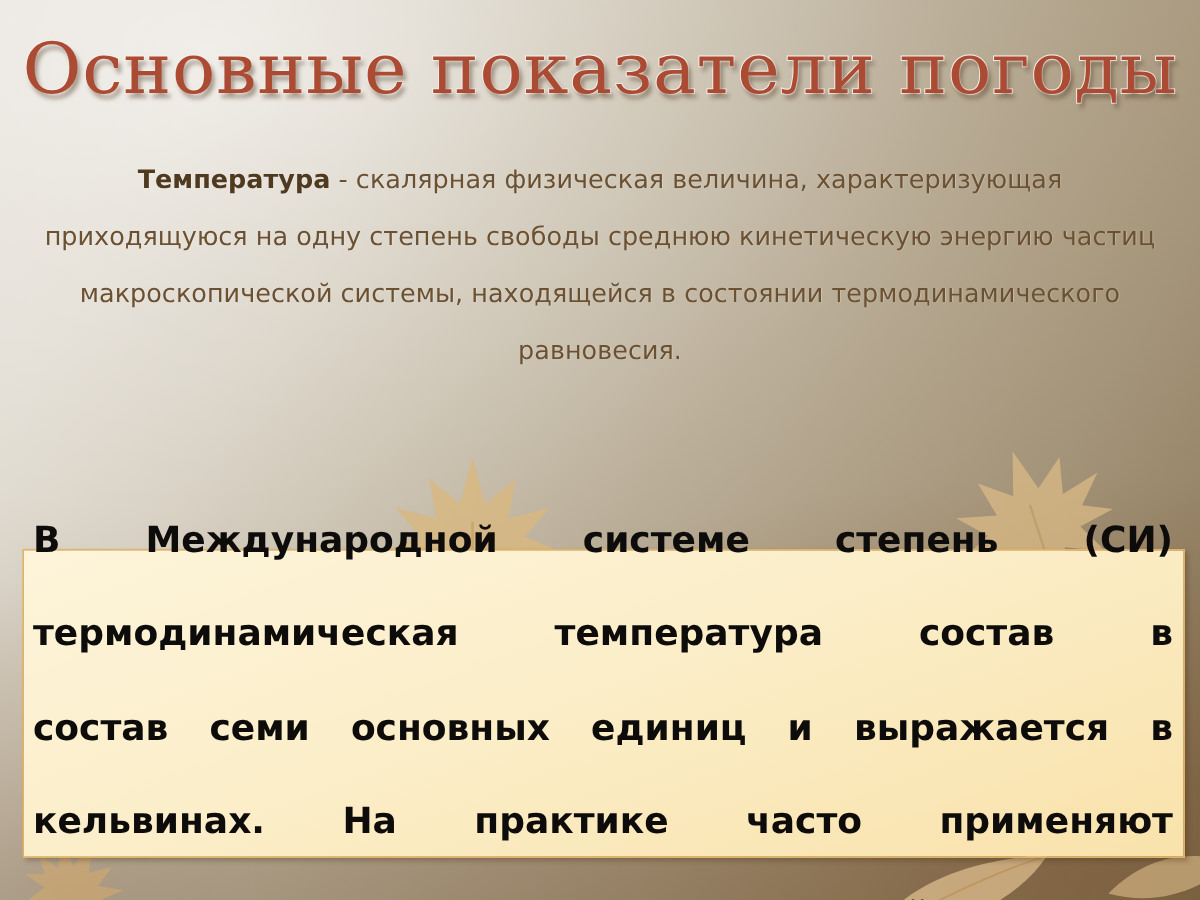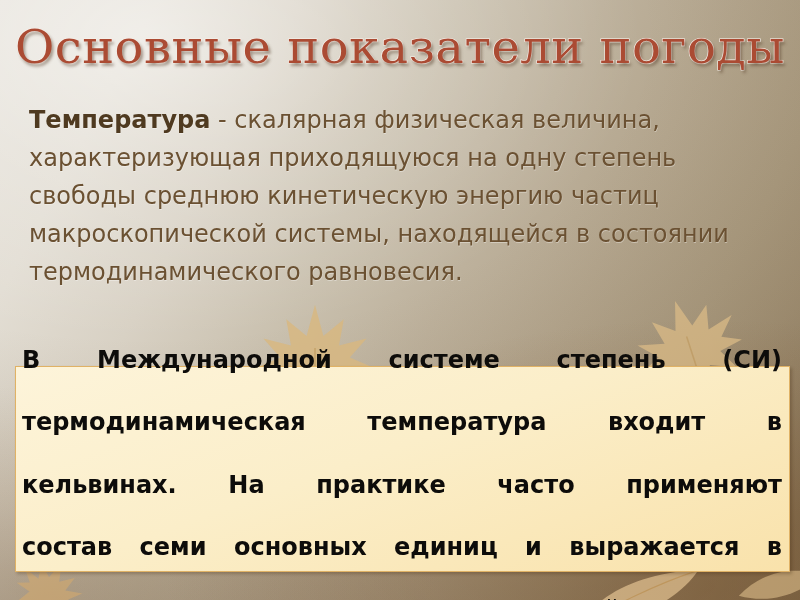--- a/index.html
+++ b/index.html
@@ -84,24 +84,24 @@
       2px 3px 3px rgba(80,55,35,0.45),
       0 0 1px rgba(255,255,255,0.8);
   }
 
   
   .para-top {
     position: absolute;
     left: 29px;
     top: 101px;
     width: 742px;
-    font-size: 24px;
+    font-size: 17px;
     line-height: 38px;
     color: #6b5132;
-    text-align: left;
+    text-align: center;
     text-shadow: 0.5px 0.5px 0.6px rgba(255,255,255,0.35);
   }
   .para-top b {
     font-weight: bold;
     color: #4f3a20;
   }
 
   
   .callout-box {
     position: absolute;
@@ -183,20 +183,20 @@
   <div class="title">Основные показатели погоды</div>
 
   <div class="para-top">
     <b>Температура</b><span> - скалярная физическая величина, характеризующая приходящуюся на одну степень свободы среднюю кинетическую энергию частиц макроскопической системы, находящейся в состоянии термодинамического равновесия.</span>
   </div>
 
   <div class="callout-box"></div>
 
   <div class="para-box">
     <span class="ln">В Международной системе степень (СИ)</span>
-    <span class="ln">термодинамическая температура входит в</span>
+    <span class="ln">термодинамическая температура состав в</span>
+    <span class="ln">состав семи основных единиц и выражается в</span>
     <span class="ln">кельвинах. На практике часто применяют</span>
-    <span class="ln">состав семи основных единиц и выражается в</span>
     <span class="ln">градусы Цельсия из-за исторической привязки</span>
 
   </div>
 
 </div>
 
 </body></html>

